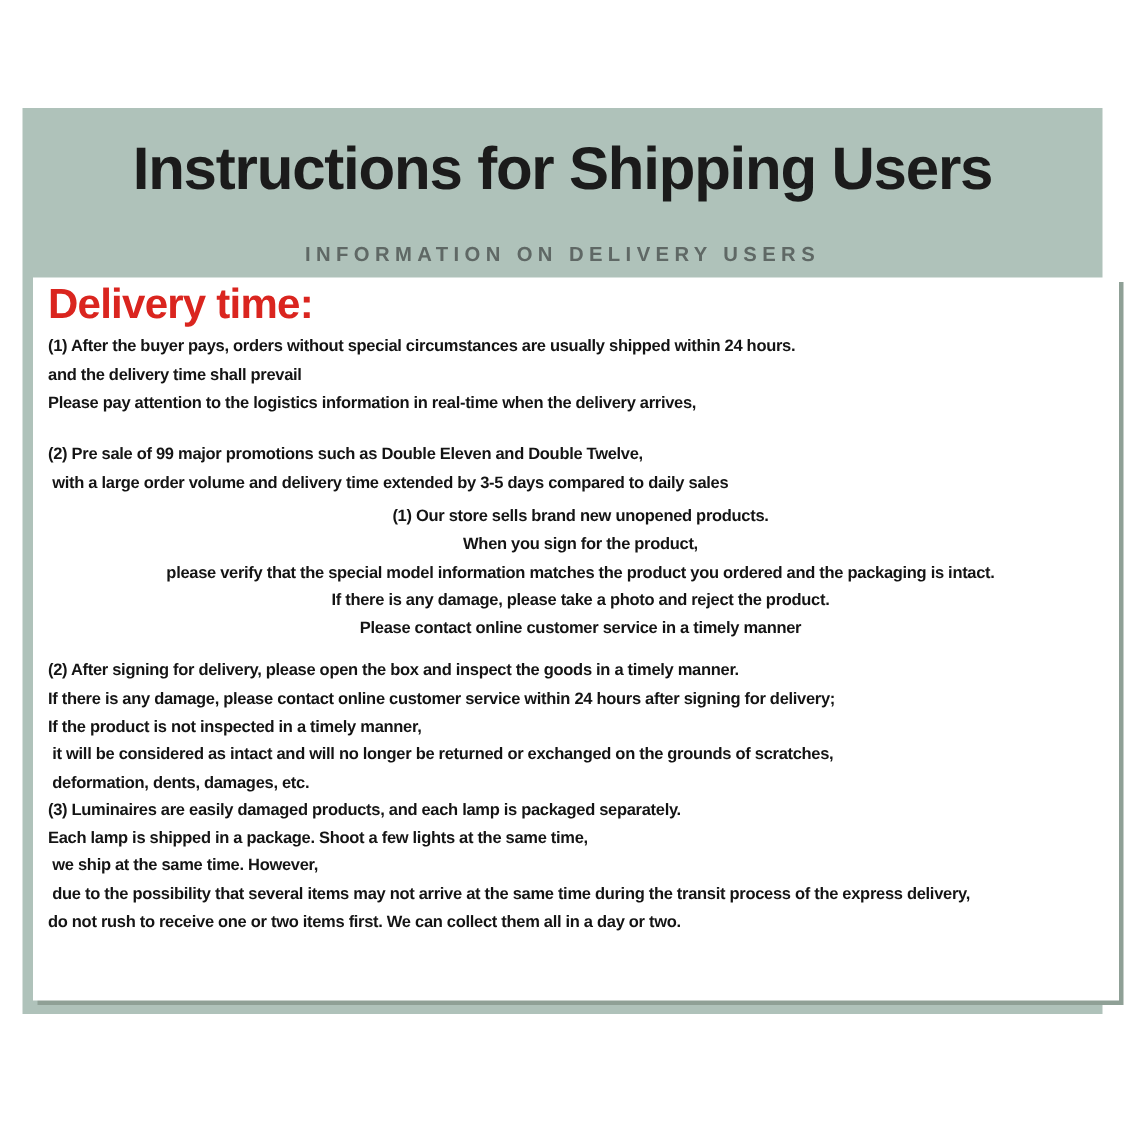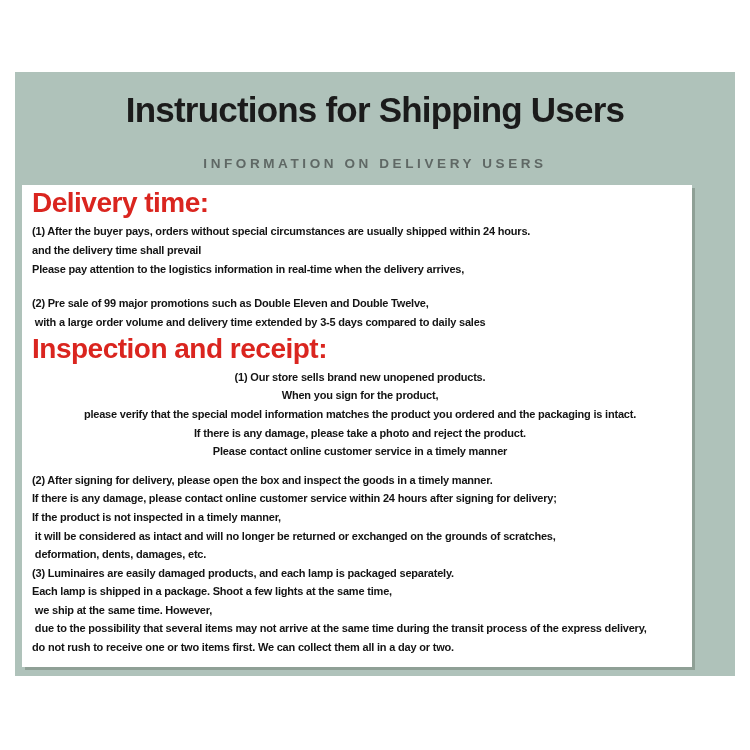--- a/index.html
+++ b/index.html
@@ -21,38 +21,38 @@
     width: 720px;
     height: 604px;
     background: #afc2ba;
   }
   .header {
     text-align: center;
     padding-top: 18px;
   }
   .title {
     margin: 0;
-    font-size: 35px;
+    font-size: 40px;
     font-weight: 800;
     letter-spacing: -0.8px;
     color: #1b1b1b;
     line-height: 1.15;
   }
   .subtitle {
     margin-top: 26px;
     font-size: 13.5px;
     font-weight: 600;
     letter-spacing: 3.6px;
     color: #5f6865;
   }
   .content-box {
     position: absolute;
     left: 7px;
     top: 113px;
-    width: 670px;
+    width: 724px;
     height: 482px;
     box-sizing: border-box;
     background: #ffffff;
     box-shadow: 3px 3px 0 #8fa096;
     padding: 3px 4px 0 10px;
   }
   .red-heading {
     margin: 0;
     font-size: 28px;
     font-weight: 800;
@@ -93,21 +93,20 @@
       <div class="line">(1) After the buyer pays, orders without special circumstances are usually shipped within 24 hours.</div>
       <div class="line">and the delivery time shall prevail</div>
       <div class="line">Please pay attention to the logistics information in real-time when the delivery arrives,</div>
     </div>
 
     <div class="para para-2">
       <div class="line">(2) Pre sale of 99 major promotions such as Double Eleven and Double Twelve,</div>
       <div class="line"> with a large order volume and delivery time extended by 3-5 days compared to daily sales</div>
     </div>
 
-    <h2 class="red-heading heading-2">Inspection and receipt:</h2>
 
     <div class="para para-3">
       <div class="line">(1) Our store sells brand new unopened products.</div>
       <div class="line">When you sign for the product,</div>
       <div class="line">please verify that the special model information matches the product you ordered and the packaging is intact.</div>
       <div class="line">If there is any damage, please take a photo and reject the product.</div>
       <div class="line">Please contact online customer service in a timely manner</div>
     </div>
 
     <div class="para para-4">

